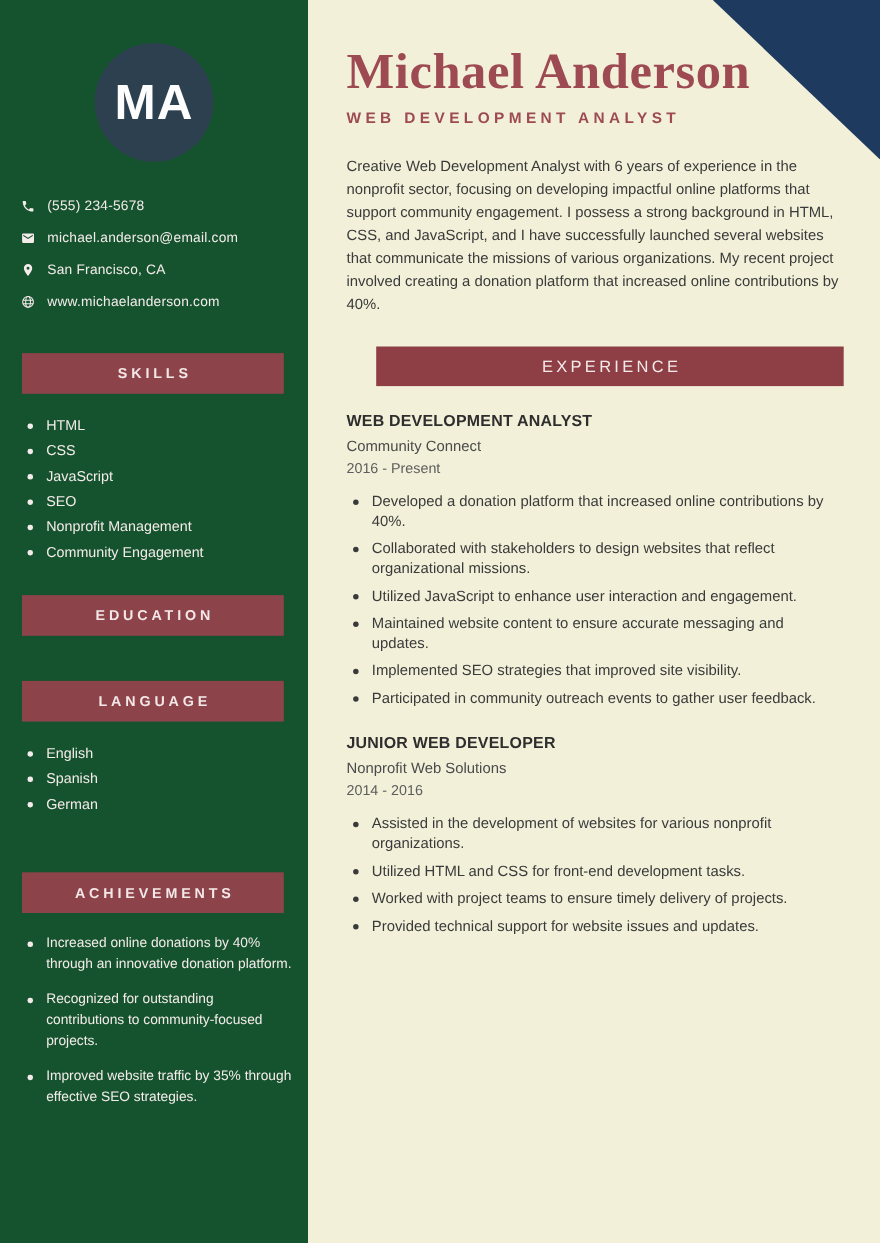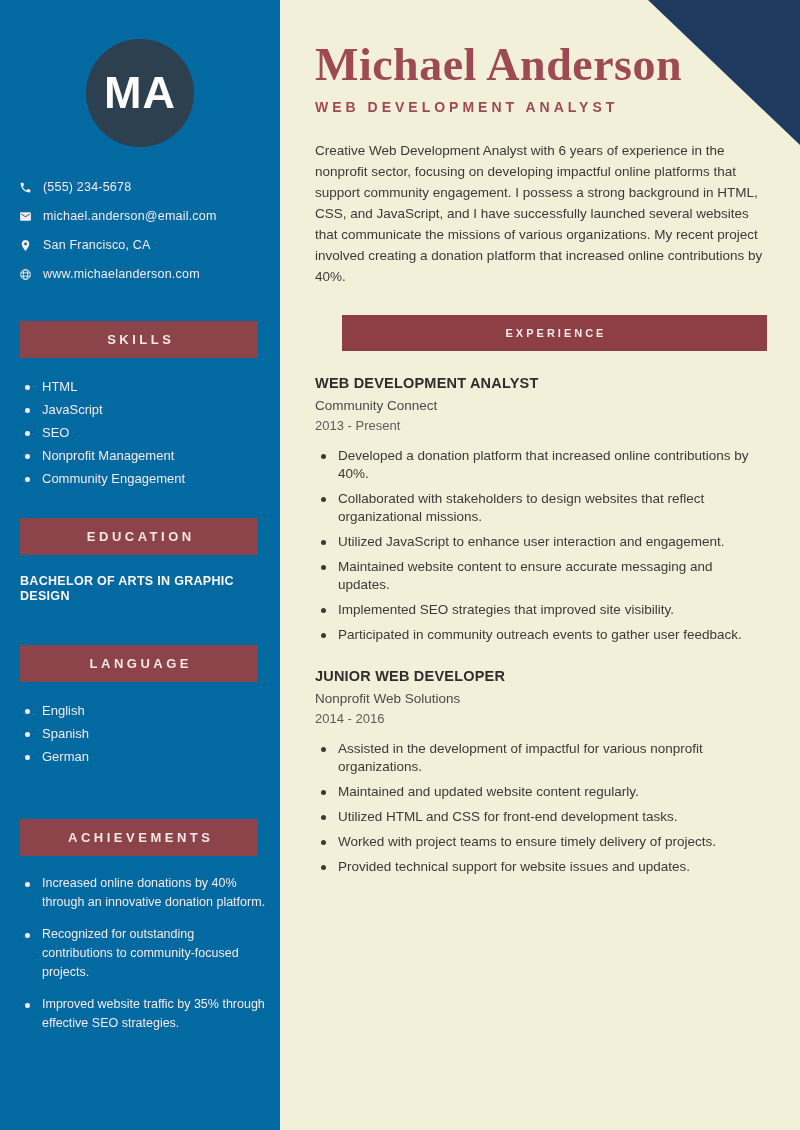--- a/index.html
+++ b/index.html
@@ -7,21 +7,21 @@
     position:relative;
     width:800px;height:1130px;
     display:flex;
     background:#f3f0d9;
     font-family:"Liberation Sans",sans-serif;
     overflow:hidden;
   }
   
   .sidebar{
     flex:0 0 280px;width:280px;
-    background:#0369a1;
+    background:#14532d;
     color:#f6eeee;
   }
   .avatar{
     width:108px;height:108px;border-radius:50%;
     background:#2d4050;
     margin:39px auto 0 auto;
     display:flex;align-items:center;justify-content:center;
     color:#fdfdfd;font-size:45px;font-weight:600;letter-spacing:1px;
   }
   .contact{list-style:none;margin:30px 0 0 0;padding:0 10px 0 18px;}
@@ -71,21 +71,21 @@
     color:#9d4a52;
   }
   .summary{
     margin:25px 0 0 0;
     font-size:13.5px;line-height:21px;color:#3a3a3a;
   }
   .xbar{
     margin-top:28px;height:36px;
     background:#8e3e45;
     display:flex;align-items:center;justify-content:center;
-    font-size:11px;font-weight:bold;letter-spacing:3px;text-indent:3px;
+    font-size:15px;font-weight:normal;letter-spacing:3px;text-indent:3px;
     color:#f5eaea;
     margin-left:27px;
   }
   .job h2{
     margin:24px 0 0 0;
     font-size:14.5px;font-weight:bold;letter-spacing:.2px;
     color:#2e2e2e;
   }
   .job .company{margin-top:7px;font-size:13.5px;color:#4a4a4a;}
   .job .dates{margin-top:5px;font-size:13px;color:#5d5d5d;}
@@ -137,28 +137,28 @@
               <path d="M3.5 9h17M3.5 15h17"></path>
             </svg>
         </span>
         <span class="ctext">www.michaelanderson.com</span>
       </li>
     </ul>
 
     <div class="sbar skills">SKILLS</div>
     <ul class="slist">
       <li>HTML</li>
+      <li>CSS</li>
       <li>JavaScript</li>
       <li>SEO</li>
       <li>Nonprofit Management</li>
       <li>Community Engagement</li>
     </ul>
 
     <div class="sbar education">EDUCATION</div>
-    <div class="degree">BACHELOR OF ARTS IN GRAPHIC DESIGN</div>
 
     <div class="sbar language">LANGUAGE</div>
     <ul class="slist">
       <li>English</li>
       <li>Spanish</li>
       <li>German</li>
     </ul>
 
     <div class="sbar achievements">ACHIEVEMENTS</div>
     <ul class="alist">
@@ -175,38 +175,37 @@
     <h1 class="name">Michael Anderson</h1>
     <div class="subtitle">WEB DEVELOPMENT ANALYST</div>
 
     <p class="summary">Creative Web Development Analyst with 6 years of experience in the nonprofit sector, focusing on developing impactful online platforms that support community engagement. I possess a strong background in HTML, CSS, and JavaScript, and I have successfully launched several websites that communicate the missions of various organizations. My recent project involved creating a donation platform that increased online contributions by 40%.</p>
 
     <div class="xbar">EXPERIENCE</div>
 
     <section class="job">
       <h2>WEB DEVELOPMENT ANALYST</h2>
       <div class="company">Community Connect</div>
-      <div class="dates">2013 - Present</div>
+      <div class="dates">2016 - Present</div>
       <ul class="xlist">
         <li>Developed a donation platform that increased online contributions by 40%.</li>
         <li>Collaborated with stakeholders to design websites that reflect organizational missions.</li>
         <li>Utilized JavaScript to enhance user interaction and engagement.</li>
         <li>Maintained website content to ensure accurate messaging and updates.</li>
         <li>Implemented SEO strategies that improved site visibility.</li>
         <li>Participated in community outreach events to gather user feedback.</li>
       </ul>
     </section>
 
     <section class="job">
       <h2>JUNIOR WEB DEVELOPER</h2>
       <div class="company">Nonprofit Web Solutions</div>
       <div class="dates">2014 - 2016</div>
       <ul class="xlist">
-        <li>Assisted in the development of impactful for various nonprofit organizations.</li>
-        <li>Maintained and updated website content regularly.</li>
+        <li>Assisted in the development of websites for various nonprofit organizations.</li>
         <li>Utilized HTML and CSS for front-end development tasks.</li>
         <li>Worked with project teams to ensure timely delivery of projects.</li>
         <li>Provided technical support for website issues and updates.</li>
       </ul>
     </section>
 
   </main>
 </div>
 
 </body></html>

